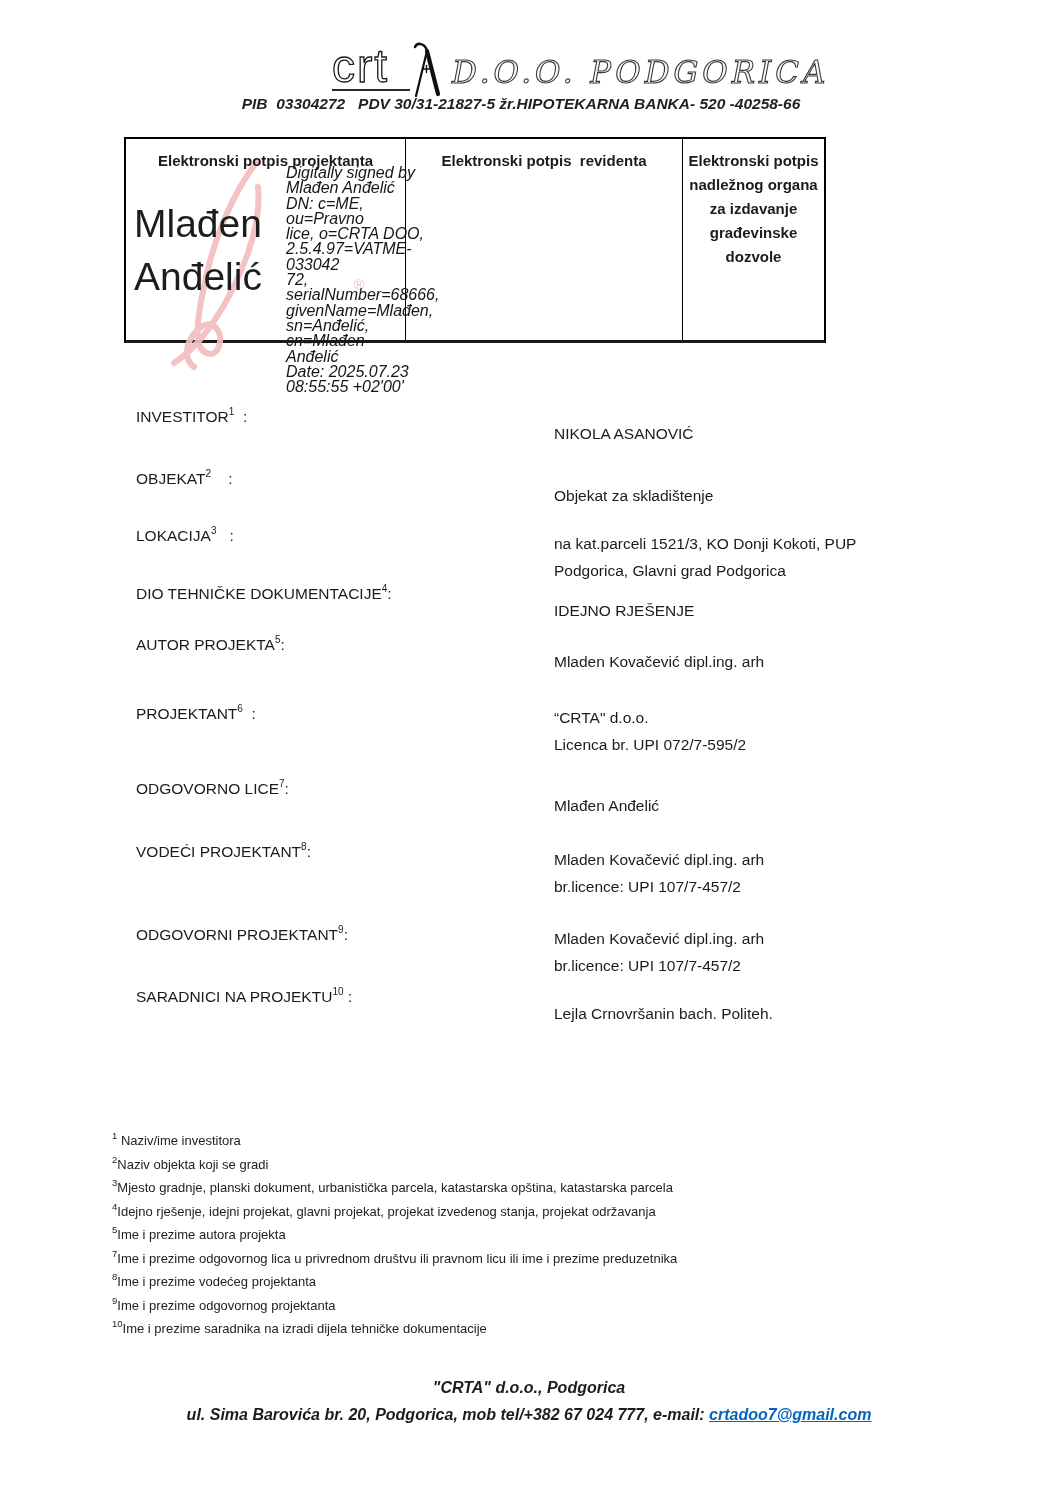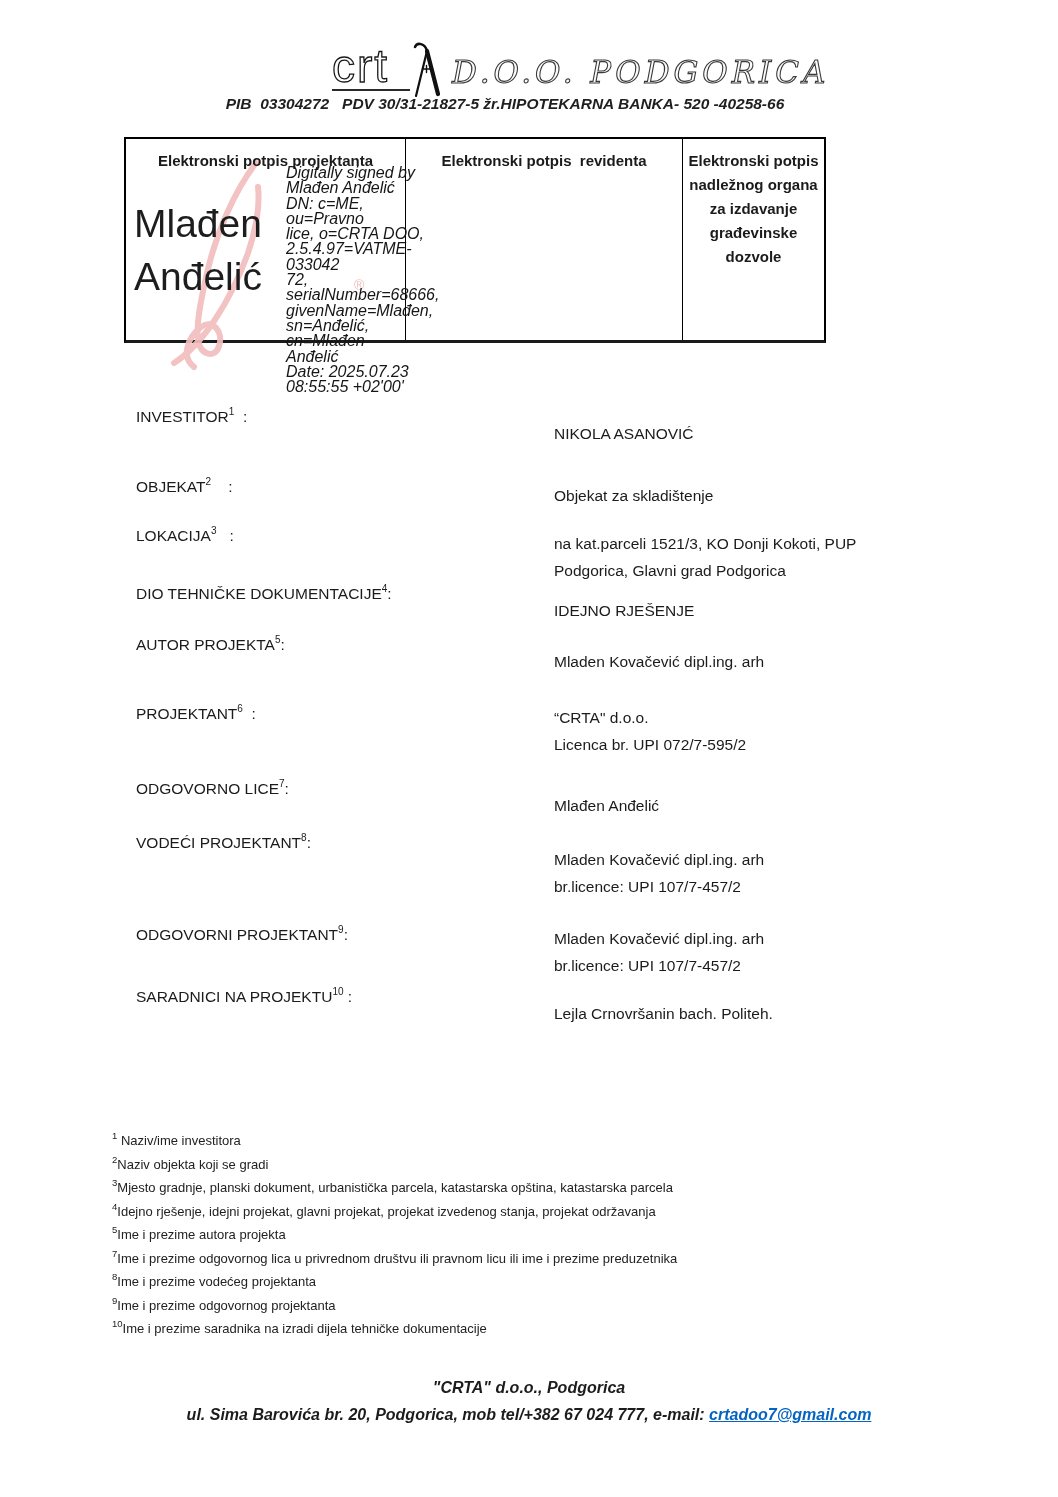--- a/index.html
+++ b/index.html
@@ -14,21 +14,21 @@
   .logo { position:absolute; left:330px; top:38px; }
   .company-name {
     position:absolute; left:452px; top:54px;
     font-family:"DejaVu Serif", serif; font-style:italic;
     font-size:31px; letter-spacing:4px; color:#3c3c3c; white-space:pre;
   }
   @supports (-webkit-text-stroke: 1px #000) {
     .company-name { color:#fbfbfb; -webkit-text-stroke:1.1px #3a3a3a; }
   }
   .info-line {
-    position:absolute; left:0; top:95px; width:1010px; text-align:center;
+    position:absolute; left:16px; top:95px; width:1010px; text-align:center;
     font-style:italic; font-weight:bold; font-size:15.5px; color:#1f1f1f;
     white-space:pre;
   }
 
   
   .sig-table {
     position:absolute; left:124px; top:137px; width:702px; height:206px;
     display:flex; border:2px solid #000; border-bottom:3.5px solid #1a1a1a;
   }
   .sig-cell { position:relative; height:100%; overflow:visible; }
@@ -132,21 +132,21 @@
   </div>
 
   <div class="fields">
 
     <div class="frow" style="top:400px">
       <div class="flabel"><span>INVESTITOR</span><sup>1</sup><span>  :</span></div>
       <div class="fvalue">NIKOLA ASANOVIĆ</div>
     </div>
 
     <div class="frow" style="top:462px">
-      <div class="flabel" style="margin-top:8px"><span>OBJEKAT</span><sup>2</sup><span>    :</span></div>
+      <div class="flabel" style="margin-top:0"><span>OBJEKAT</span><sup>2</sup><span>    :</span></div>
       <div class="fvalue">Objekat za skladištenje</div>
     </div>
 
     <div class="frow" style="top:510px">
       <div class="flabel" style="margin-top:9px"><span>LOKACIJA</span><sup>3</sup><span>   :</span></div>
       <div class="fvalue">na kat.parceli 1521/3, KO Donji Kokoti, PUP
 Podgorica, Glavni grad Podgorica</div>
     </div>
 
     <div class="frow" style="top:577px">
@@ -164,21 +164,21 @@
       <div class="fvalue">“CRTA" d.o.o.
 Licenca br. UPI 072/7-595/2</div>
     </div>
 
     <div class="frow" style="top:772px">
       <div class="flabel"><span>ODGOVORNO LICE</span><sup>7</sup><span>:</span></div>
       <div class="fvalue">Mlađen Anđelić</div>
     </div>
 
     <div class="frow" style="top:826px">
-      <div class="flabel" style=""><span>VODEĆI PROJEKTANT</span><sup>8</sup><span>:</span></div>
+      <div class="flabel" style="margin-top:9px"><span>VODEĆI PROJEKTANT</span><sup>8</sup><span>:</span></div>
       <div class="fvalue">Mladen Kovačević dipl.ing. arh
 br.licence: UPI 107/7-457/2</div>
     </div>
 
     <div class="frow" style="top:905px">
       <div class="flabel" style="margin-top:13px"><span>ODGOVORNI PROJEKTANT</span><sup>9</sup><span>:</span></div>
       <div class="fvalue">Mladen Kovačević dipl.ing. arh
 br.licence: UPI 107/7-457/2</div>
     </div>
 

